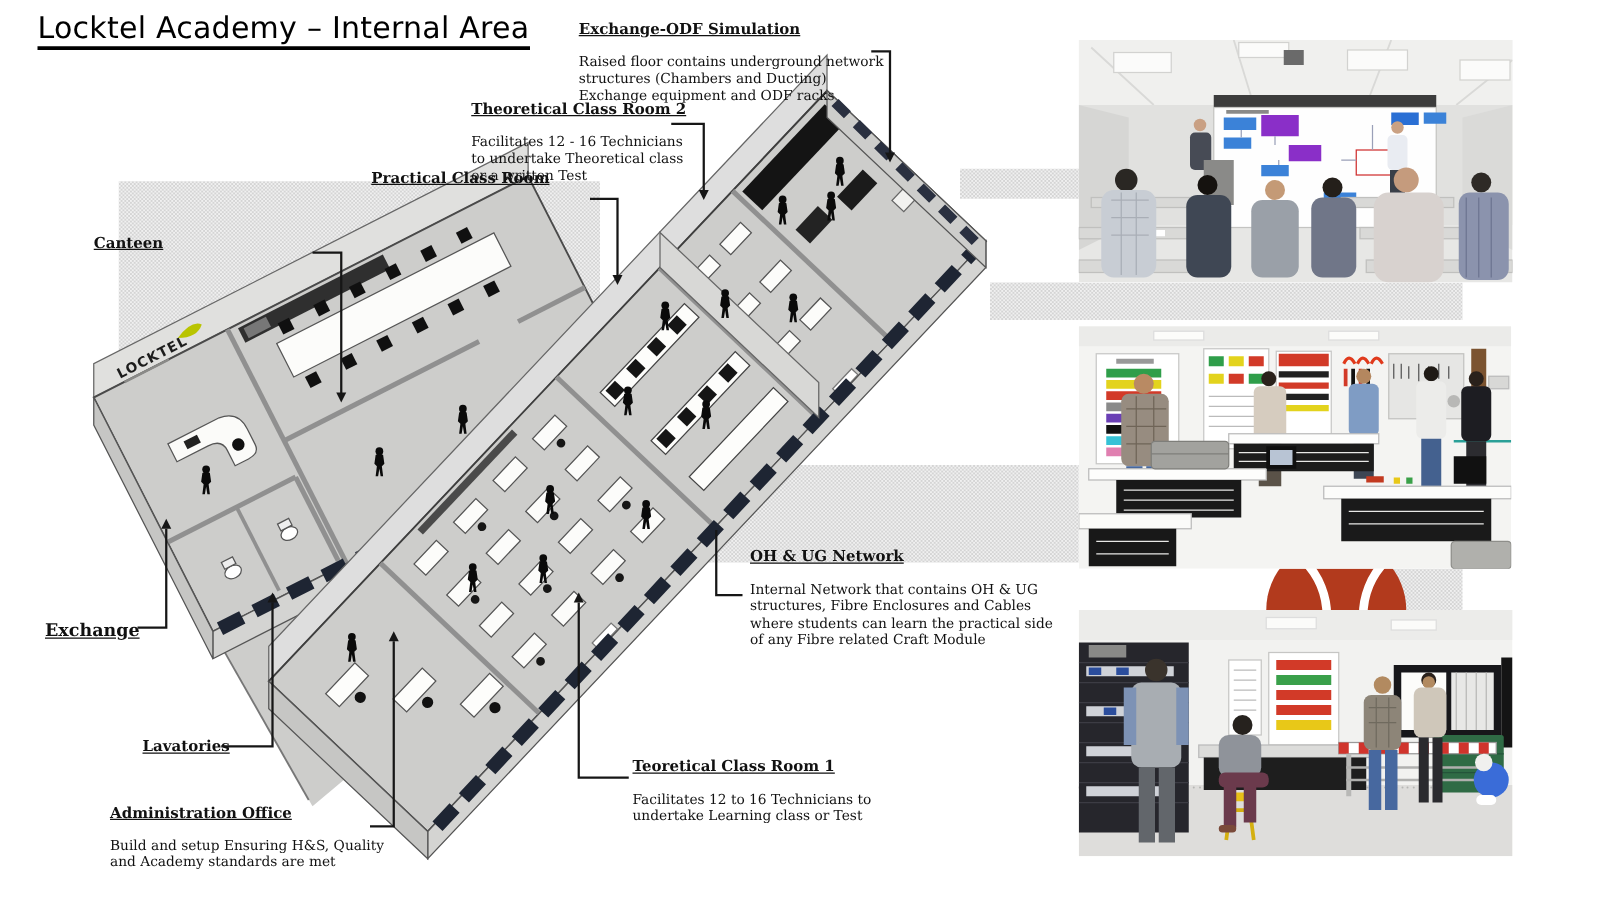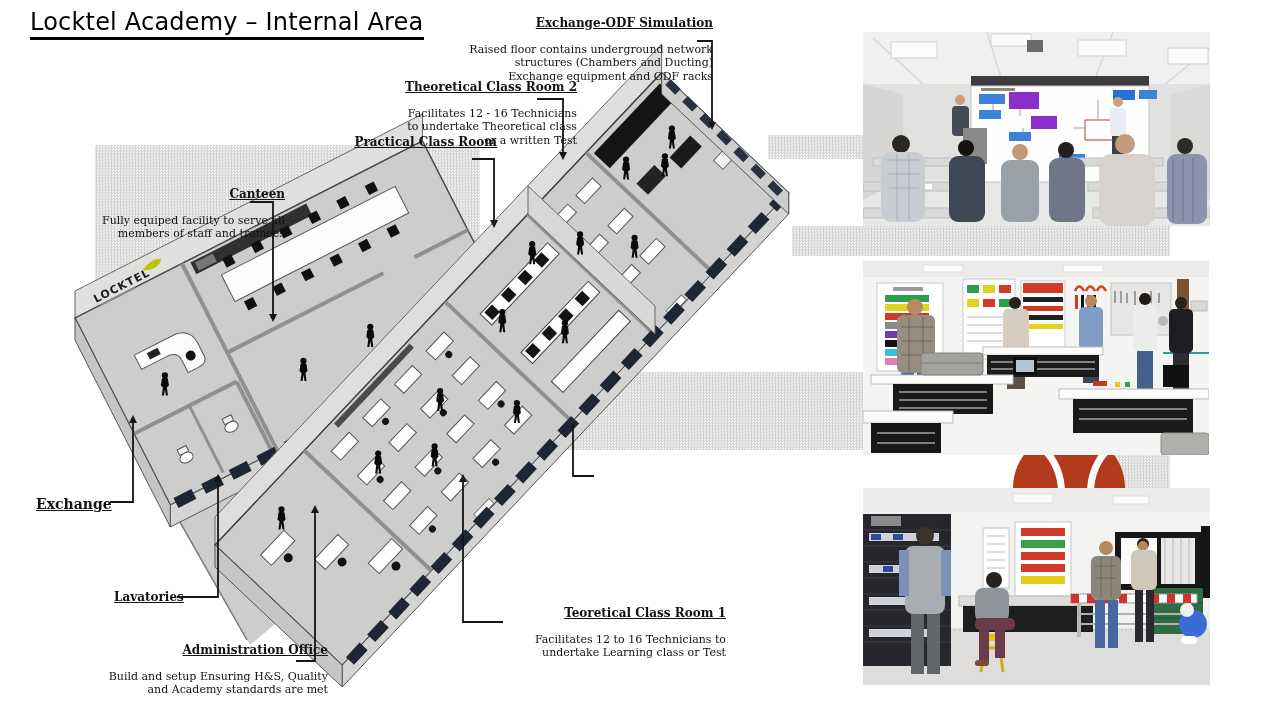--- a/index.html
+++ b/index.html
@@ -12,21 +12,21 @@
   .photo{position:absolute;z-index:2;background:#fff;}
   .photo svg{display:block;}
   .ball{position:absolute;left:1013px;top:432px;width:112px;height:112px;border-radius:50%;
         background:#b23a1d;overflow:hidden;z-index:1;}
   .ball .seam{position:absolute;width:120px;height:120px;border:7px solid #fff;border-radius:50%;}
   .seam.s1{left:-82px;top:-6px;}
   .seam.s2{left:74px;top:-6px;}
   .title{position:absolute;left:30px;top:8px;z-index:3;font-family:"DejaVu Sans",sans-serif;
          font-weight:normal;font-size:24px;letter-spacing:.2px;color:#000;
          border-bottom:3px solid #000;padding-bottom:1px;}
-  .ann{position:absolute;z-index:3;color:#111;font-family:"DejaVu Serif",serif;text-align:right;}
+  .ann{position:absolute;z-index:3;color:#111;font-family:"DejaVu Serif",serif;}
   .ann .h{font-weight:bold;font-size:12px;text-decoration:underline;display:inline-block;}
   .ann .b{font-size:11px;line-height:13.4px;white-space:pre-line;margin-top:12px;}
   .ann.big .h{font-size:14px;}
   #arrows{position:absolute;left:0;top:0;z-index:4;pointer-events:none;}
 </style>
 </head>
 <body>
 
 <div id="canvas">
 
@@ -543,33 +543,38 @@
     <span class="h">Theoretical Class Room 2</span>
     <div class="b">Facilitates 12 - 16 Technicians
 to undertake Theoretical class
 or a written Test</div>
   </div>
   <div class="ann" style="left:297px;top:131px;width:200px">
     <span class="h">Practical Class Room</span>
   </div>
   <div class="ann" style="left:75px;top:183px;width:210px">
     <span class="h">Canteen</span>
-    <div class="b">Fully equiped facility to serve all
-members of staff and trainees</div>
   </div>
   <div class="ann big" style="left:36px;top:494px">
     <span class="h">Exchange</span>
   </div>
   <div class="ann" style="left:114px;top:586px">
     <span class="h">Lavatories</span>
   </div>
   <div class="ann" style="left:88px;top:639px;width:240px">
     <span class="h">Administration Office</span>
     <div class="b">Build and setup Ensuring H&amp;S, Quality
 and Academy standards are met</div>
+  </div>
+  <div class="ann" style="left:600px;top:434px;width:250px">
+    <span class="h">OH &amp; UG Network</span>
+    <div class="b">Internal Network that contains OH &amp; UG
+structures, Fibre Enclosures and Cables
+where students can learn the practical side
+of any Fibre related Craft Module</div>
   </div>
   <div class="ann" style="left:506px;top:602px;width:220px">
     <span class="h">Teoretical Class Room 1</span>
     <div class="b">Facilitates 12 to 16 Technicians to
 undertake Learning class or Test</div>
   </div>
 
   <svg id="arrows" width="1278" height="718" viewBox="0 0 1278 718">
     <g fill="none" stroke="#161616" stroke-width="1.8">
       <polyline points="697,41 712,41 712,123"></polyline>

